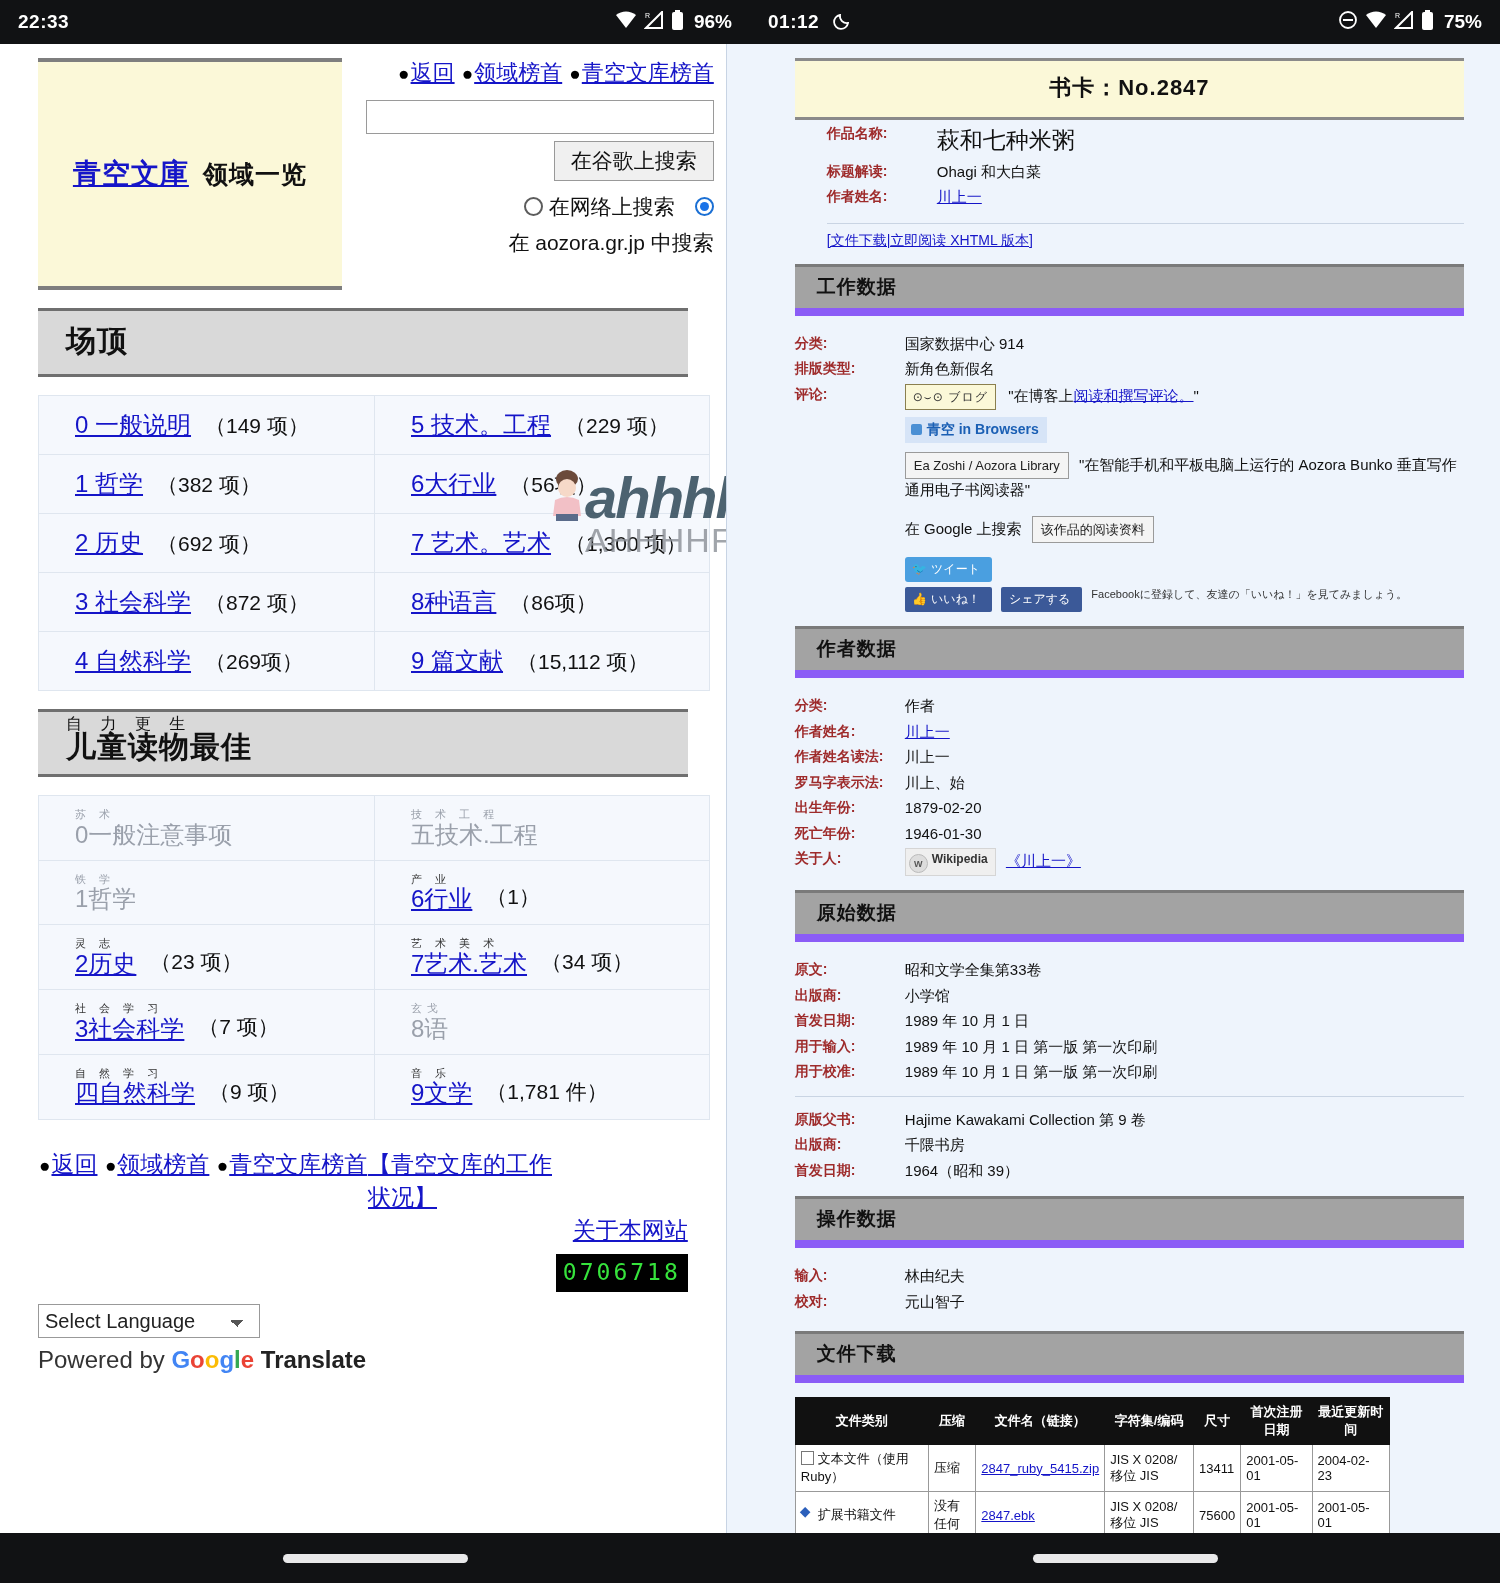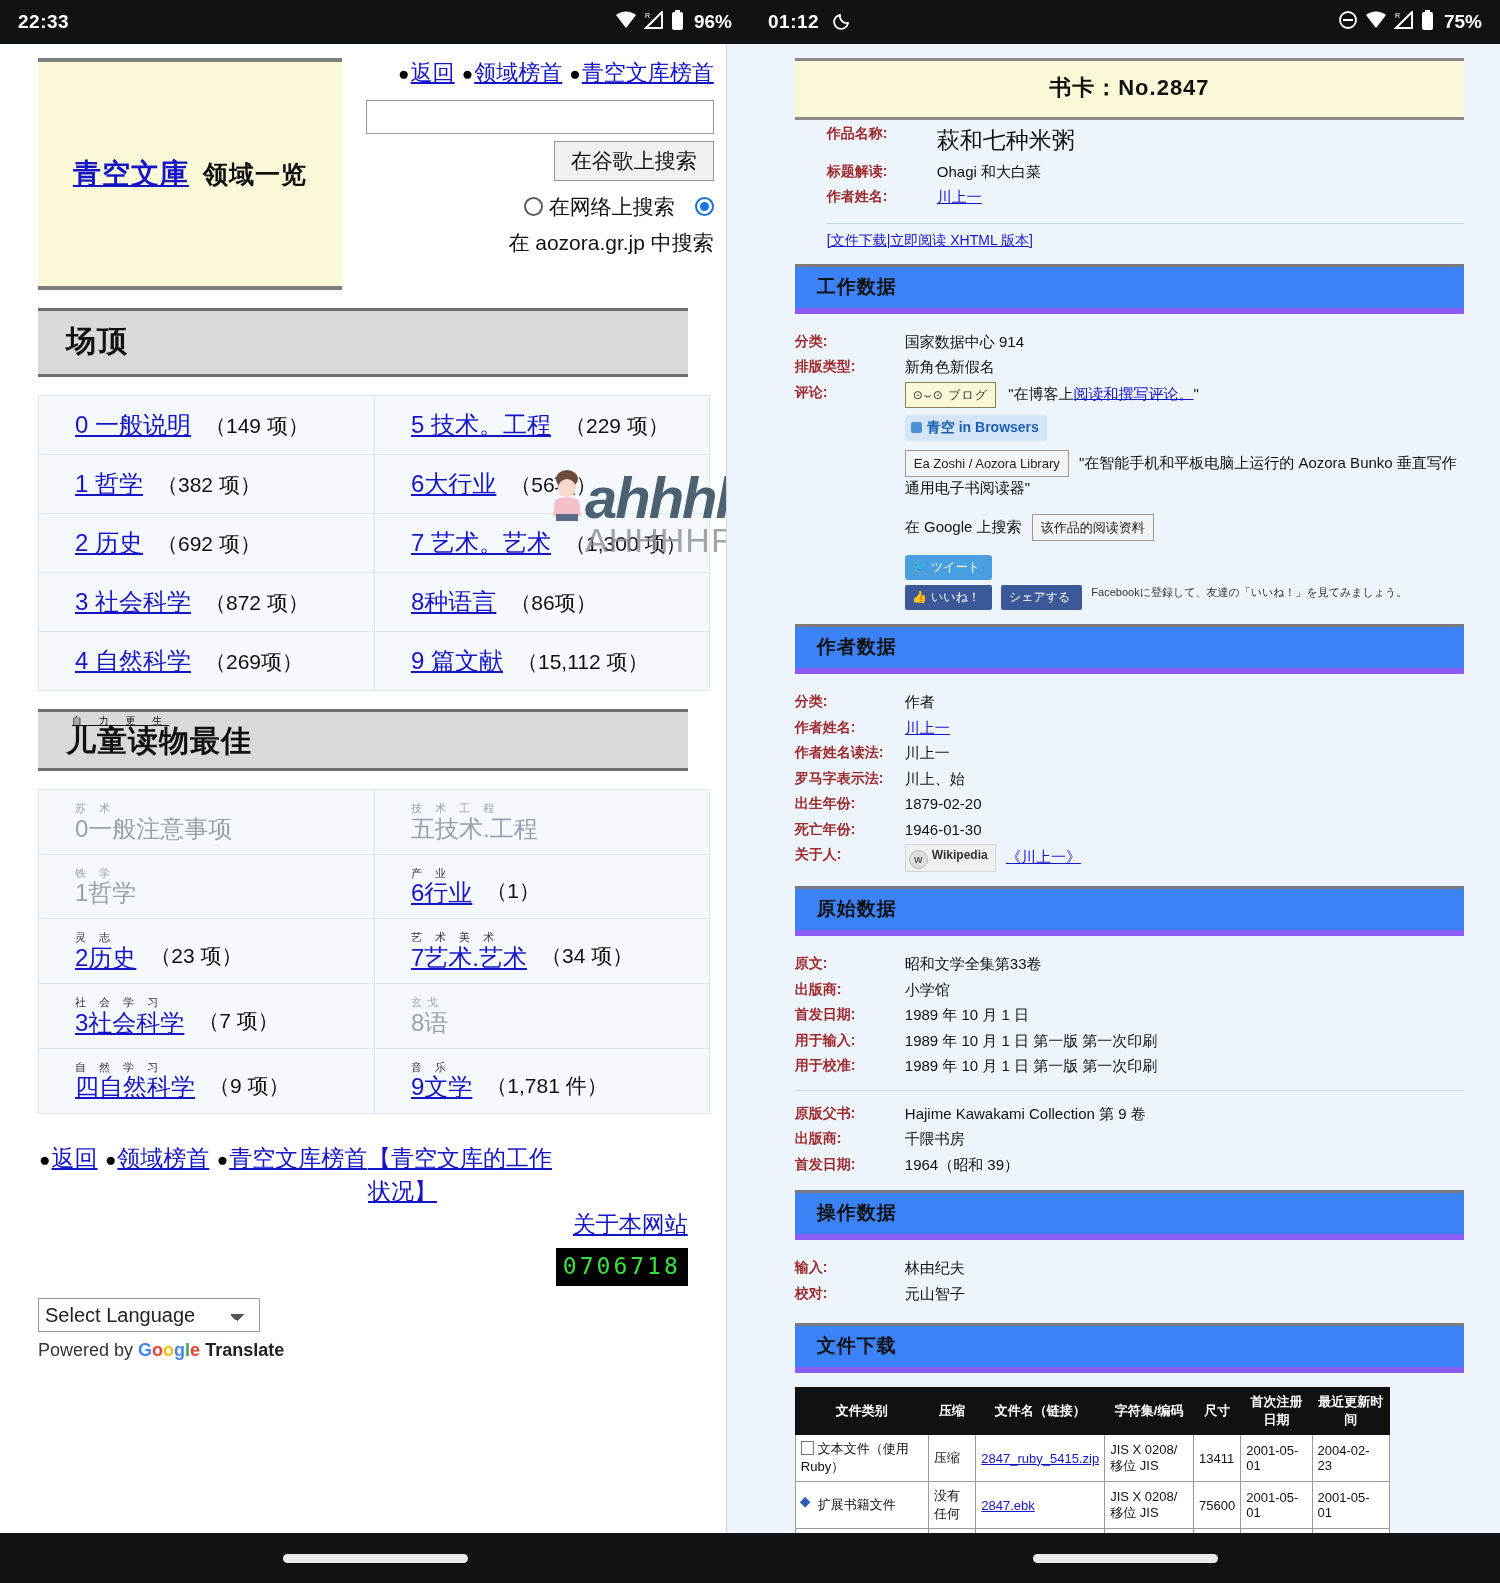--- a/index.html
+++ b/index.html
@@ -58,21 +58,21 @@
   .radio.on { border-color:#1a6fd4; }
   .radio.on::after { content:""; position:absolute; inset:3px; border-radius:50%; background:#1a73e8; }
   .rlab { margin-right:14px; }
 
   .section-hd { margin:18px 38px 0 38px; background:#d9d9d9;
                 border-top:3px solid #6f6f6f; border-bottom:3px solid #6f6f6f;
                 padding:10px 0 12px 28px; }
   .section-hd .ttl { font-size:30px; font-weight:700; color:#111; letter-spacing:1px; }
   .section-hd.with-ruby { padding-top:4px; }
   .ruby-wrap { display:inline-block; line-height:1; }
-  .ruby-top { font-size:10px; letter-spacing:7px; color:#111; display:block; margin-left:6px;text-decoration:underline; }
+  .ruby-top { font-size:16px; letter-spacing:7px; color:#111; display:block; margin-left:0; }
 
   table.cat { margin:18px 38px 0 38px; width:672px; border-collapse:collapse; background:#f5f8fd; }
   table.cat td { border:1px solid #dfe6ef; padding:13px 10px 13px 36px; vertical-align:middle; }
   table.cat td:first-child { width:336px; }
   .cat-a { color:#1515c8; text-decoration:underline; font-size:24px; }
   .cat-a.dim { color:#9aa0ab; text-decoration:none; }
   .cat-n { color:#111; font-size:21px; margin-left:14px; white-space:nowrap; }
   .rb { display:inline-block; text-align:left; line-height:1.05; vertical-align:bottom; }
   .rb .rt { display:block; font-size:11px; letter-spacing:5px; color:#333; margin-bottom:1px; }
   .rb.dim .rt { color:#9aa0ab; }
@@ -85,21 +85,21 @@
   .fn-mid { flex:0 0 195px; }
   .fn-right { flex:1; text-align:right; }
   .counter { display:inline-block; background:#000; color:#36e33c; font-family:"DejaVu Sans Mono","Liberation Mono",monospace;
              font-size:23px; letter-spacing:3px; padding:2px 7px 3px 7px; margin-top:6px; }
   .lang-sel { margin-top:12px; width:222px; height:34px; border:1px solid #999; background:#fff;
               font-size:20px; padding:2px 6px; color:#222; font-family:inherit;
               -webkit-appearance:none; appearance:none;
               background-image:linear-gradient(45deg,transparent 50%,#555 50%),linear-gradient(135deg,#555 50%,transparent 50%);
               background-position:calc(100% - 22px) 15px, calc(100% - 15px) 15px;
               background-size:7px 7px,7px 7px; background-repeat:no-repeat; }
-  .powered { margin-top:8px; font-size:18px; color:#333; }
+  .powered { margin-top:8px; font-size:24px; color:#333; }
   .g-b{color:#4285f4}.g-r{color:#ea4335}.g-y{color:#fbbc05}.g-g{color:#34a853}
   .powered b { color:#222; }
 
   
   .wm { position:absolute; left:585px; top:420px; pointer-events:none; user-select:none; }
   .wm-main { font-size:58px; font-weight:700; font-style:italic; letter-spacing:-2px;
              color:#2f4858; opacity:.85; }
   .wm-sub { font-size:34px; color:#8a8f96; letter-spacing:1px; opacity:.8; margin-top:-10px; }
   .wm-girl { position:absolute; left:-38px; top:6px; width:40px; height:52px; }
 
@@ -112,22 +112,22 @@
   .r-body { padding:0 36px 0 68px;margin-left:32px; }
   .kv { display:flex; margin-top:3px; font-size:15px; line-height:1.5; }
   .kv .k { width:110px; flex:0 0 110px; color:#9e2b2b; font-weight:700; font-size:14px; }
   .kv .v { color:#111; }
   .kv .v a { color:#1515c8; text-decoration:underline; }
   .kv.big .v { font-size:23px; }
   .hr-light { border-top:1px solid #c9d4e3; margin:14px 0 0 0; }
   .dl-line { text-align:left; font-size:14px; margin-top:8px; }
   .dl-line a { color:#1515c8; text-decoration:underline; }
 
-  .sec { margin:14px 36px 0 68px; background:#3b82f6;
-         border-top:3px solid #7a7a7a; border-bottom:6px solid #8b5cf6;
+  .sec { margin:14px 36px 0 68px; background:#a3a3a3;
+         border-top:3px solid #7a7a7a; border-bottom:8px solid #8b5cf6;
          padding:7px 0 8px 22px; }
   .sec .t { font-size:19px; font-weight:700; color:#111; letter-spacing:1px; }
 
   .blk { padding:14px 36px 0 68px; }
 
   .badge { display:inline-block; border:1px solid #8a7f4f; background:#fbf8d8;
            font-size:12px; padding:3px 7px; vertical-align:middle; margin-right:8px; }
   .badge-face { letter-spacing:1px; color:#333; }
   .badge2 { display:inline-block; background:#d6e4f7; color:#1a5fb4; font-size:14px;
             font-weight:700; padding:2px 8px 3px 6px; vertical-align:middle; }

